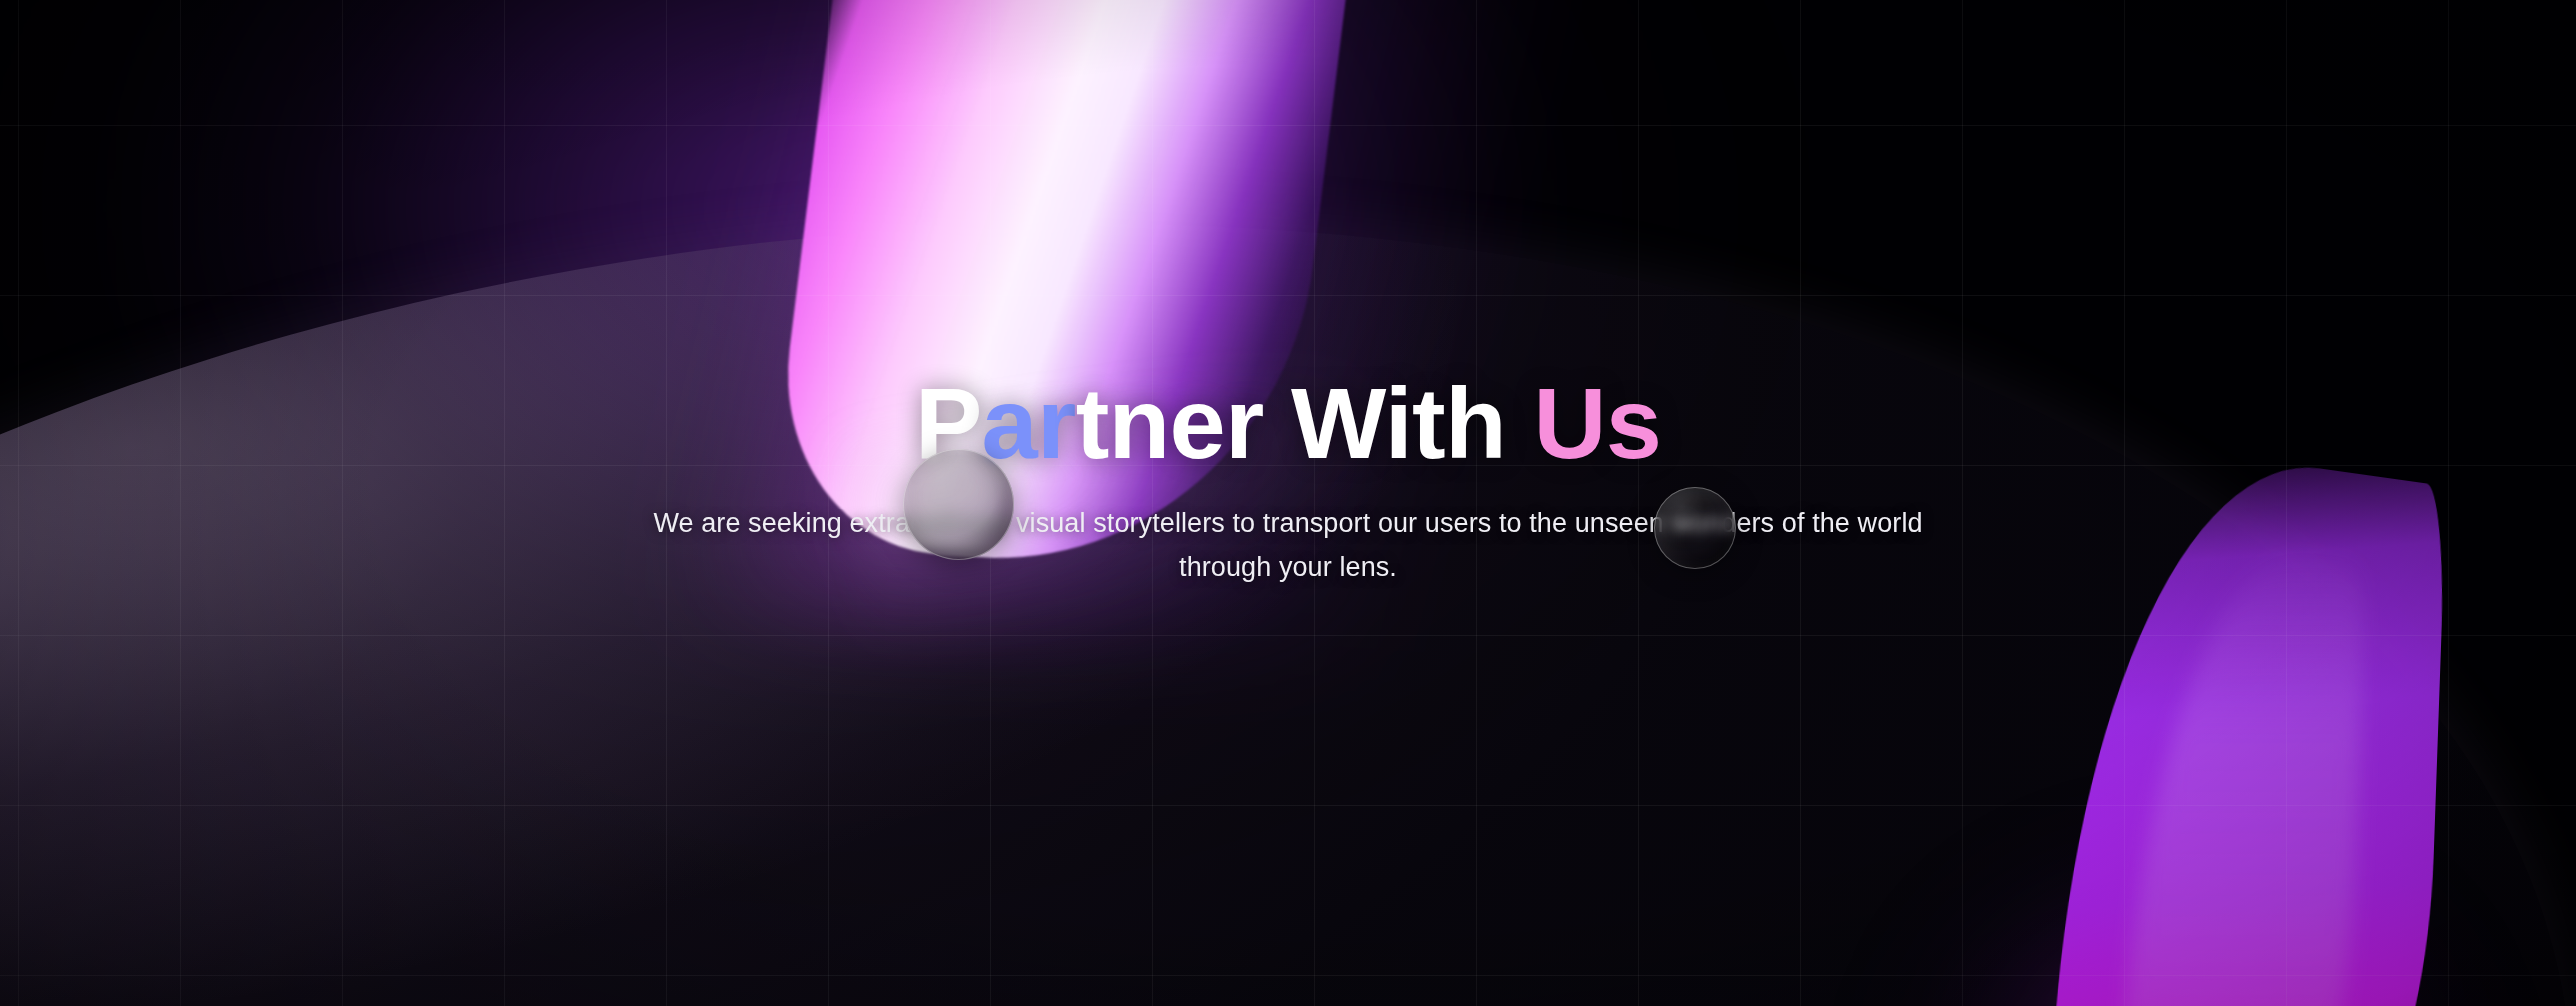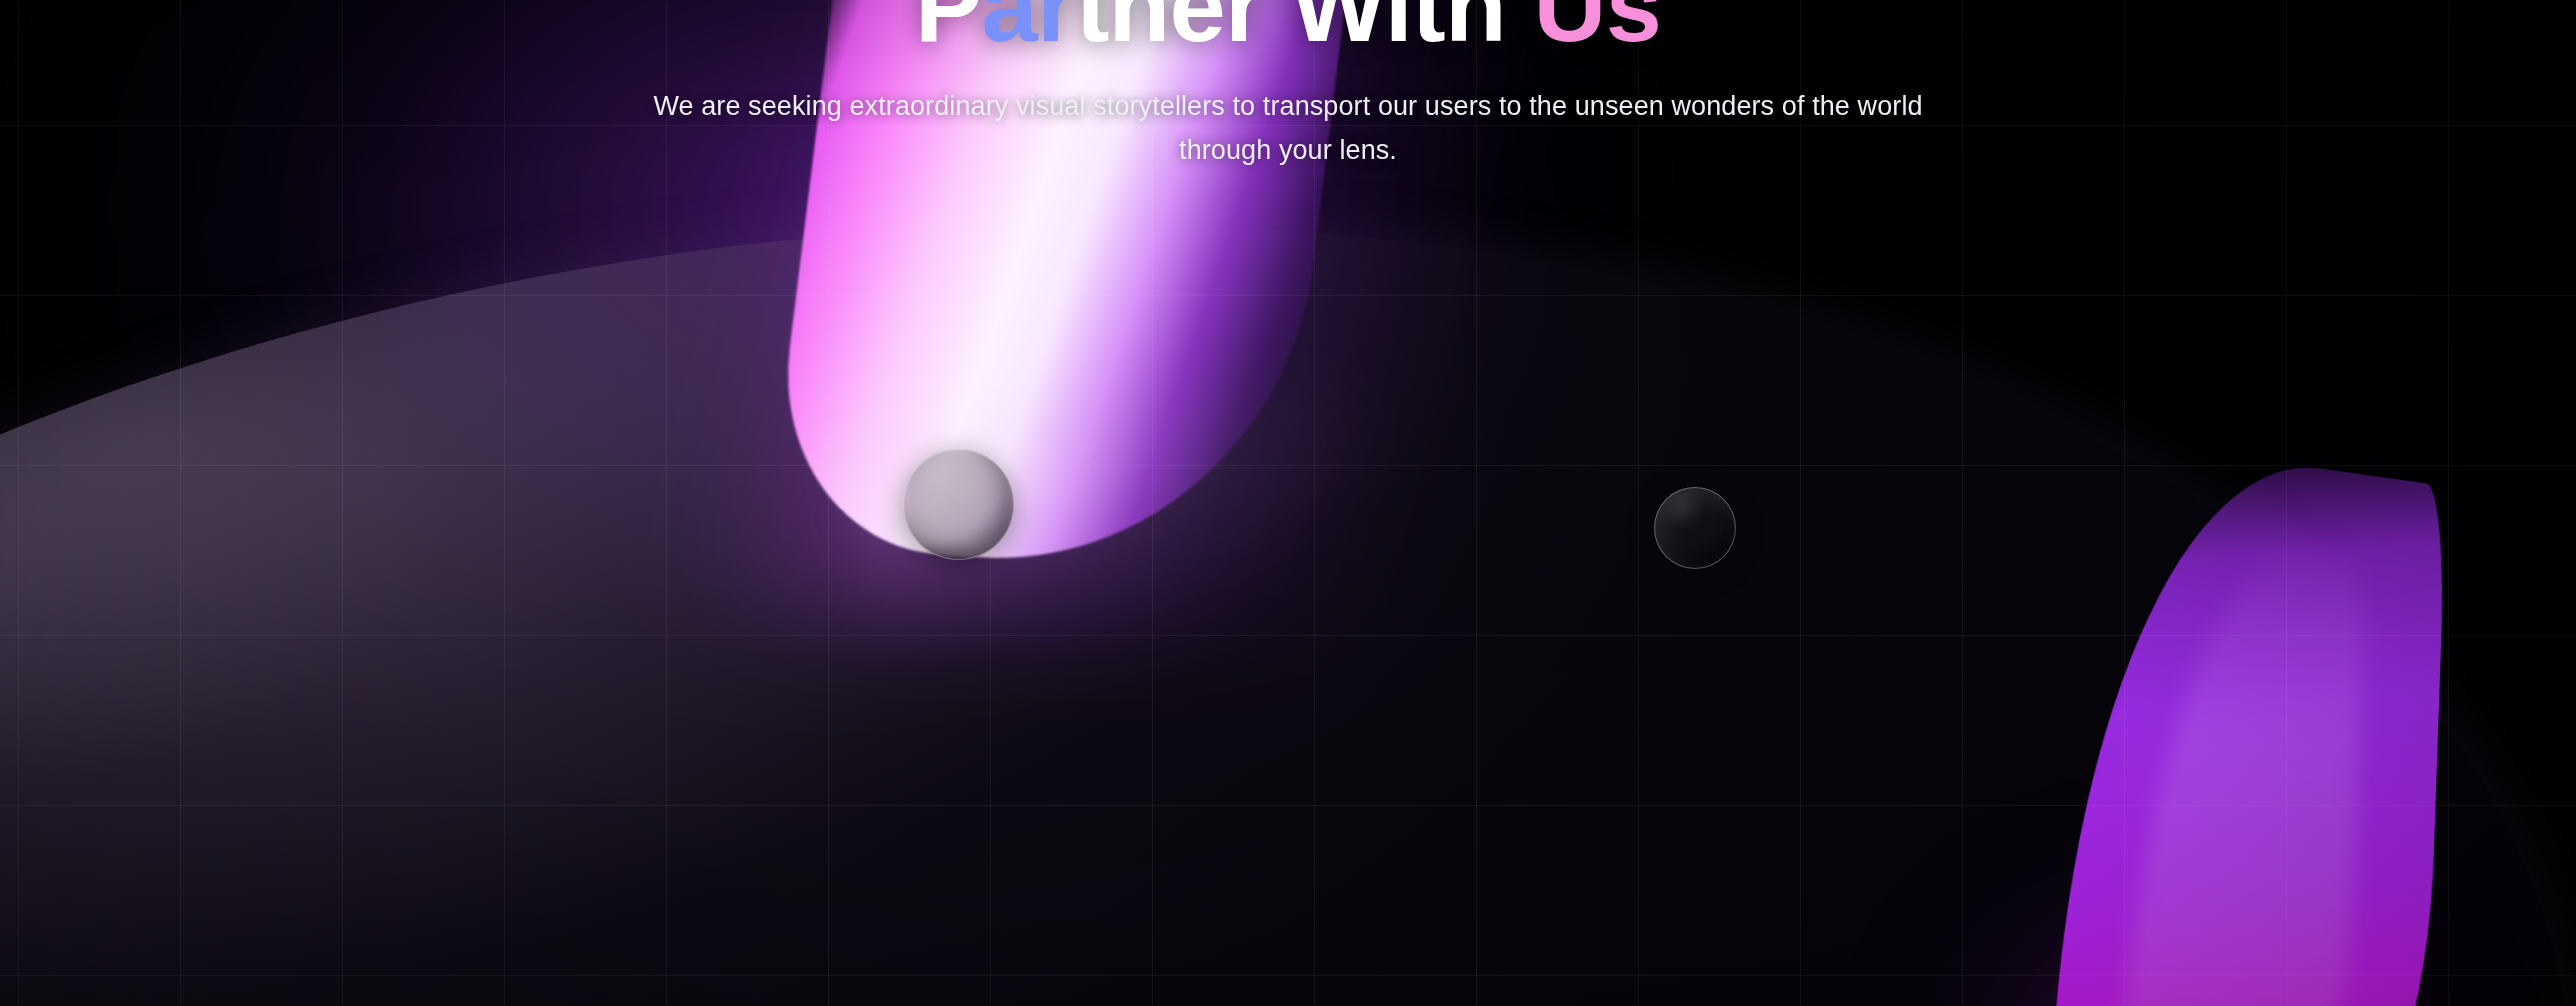--- a/index.html
+++ b/index.html
@@ -172,21 +172,21 @@
         rgba(0,0,0,0.28) 78%,
         rgba(0,0,0,0.62) 100%);
   }
 
   
 
   #content{
     position:absolute;
     left:0; top:0; width:2576px; height:1006px;
     display:flex; flex-direction:column;
-    align-items:center; justify-content:flex-start;
+    align-items:center; justify-content:center;
     gap:0px;
   }
 
   #headline{
     position:relative;
     font-size:101px;
     line-height:1.0;
     font-weight:bold;
     letter-spacing:-0.7px;
     color:#ffffff;

